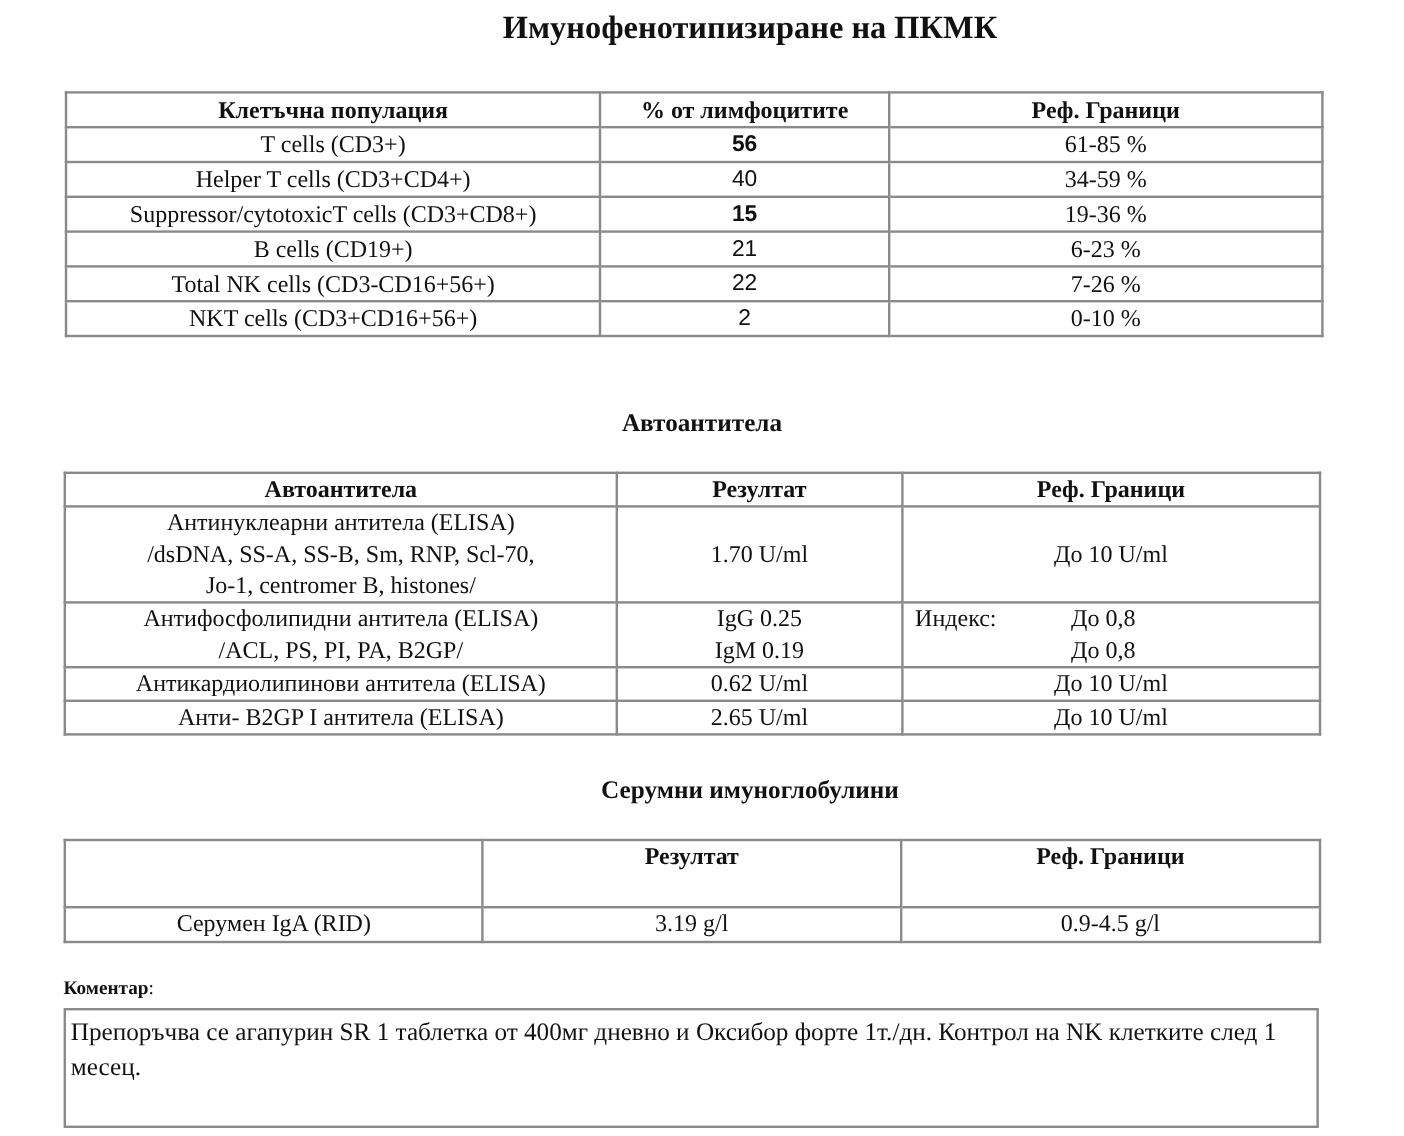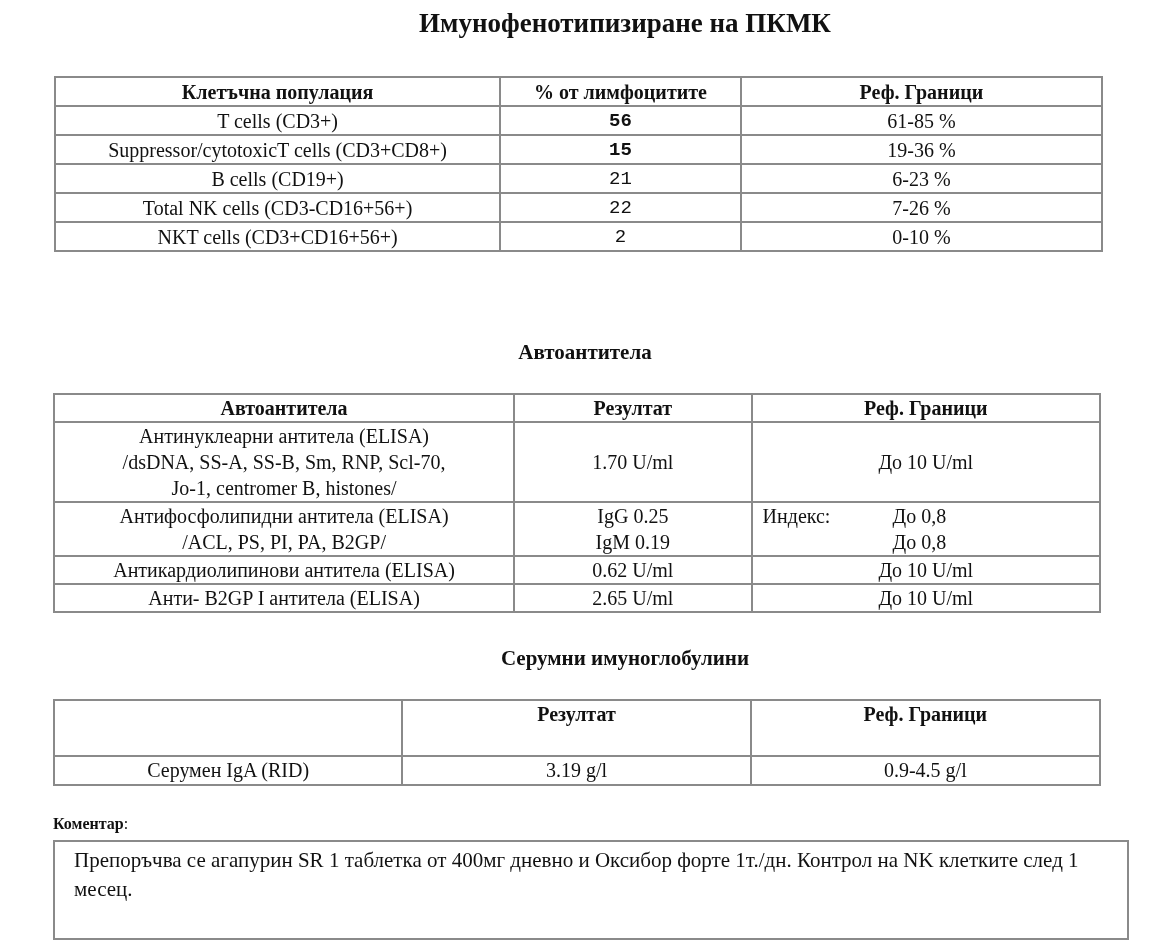--- a/index.html
+++ b/index.html
@@ -2,33 +2,33 @@
 <html><head>
 <meta charset="utf-8">
 <style>
   html, body { margin:0; padding:0; background:#ffffff; }
   body { width:1170px; height:947px; position:relative; overflow:hidden; font-family:"Liberation Serif", serif; color:#111; }
   .title { position:absolute; top:8px; left:0; width:1170px; text-align:center; font-weight:bold; font-size:27px;padding-left:40px; }
   .section-title { position:absolute; left:0; width:1170px; text-align:center; font-weight:bold; font-size:21px; }
   table { position:absolute; border-collapse:collapse; font-size:20px; }
   td, th { border:2px solid #8a8a8a; text-align:center; padding:0; line-height:27px; }
   th { font-weight:bold; }
-  .num { font-family:Liberation Mono, monospace; font-size:19px; }
+  .num { font-family:Liberation Sans, sans-serif; font-size:19px; }
   .num.b { font-weight:bold; }
   #t1 { left:54px; top:76px; width:1049px; }
   #t1 td, #t1 th { height:27px; line-height:26px; }
   #t2 { left:53px; top:393px; width:1048px; }
   #t2 td, #t2 th { line-height:26px; }
   #t3 { left:53px; top:699px; width:1048px; }
   .idx { display:flex; padding-left:10px; }
   .idx .lbl { width:130px; text-align:left; }
   .idx .val { flex:none; }
   .comment-label { position:absolute; left:53px; top:815px; font-size:16px; }
   .comment-label b { font-weight:bold; }
-  .comment-box { position:absolute; left:53px; top:840px; width:1034px; height:88px; border:2px solid #8a8a8a; padding:4px 19px; font-size:21px; line-height:29px; }
+  .comment-box { position:absolute; left:53px; top:840px; width:1034px; height:88px; border:2px solid #8a8a8a; padding:4px 4px; font-size:21px; line-height:29px; }
 </style>
 </head>
 <body>
 
 <div class="title">Имунофенотипизиране на ПКМК</div>
 
 <table id="t1">
   <colgroup>
       <col style="width:446px">
       <col style="width:241px">
@@ -37,20 +37,25 @@
   <tbody>
       <tr>
     <th>Клетъчна популация</th>
     <th>%  от лимфоцитите</th>
     <th>Реф. Граници</th>
   </tr>
   <tr>
     <td>T cells (CD3+)</td>
     <td class="num b">56</td>
     <td>61-85 %</td>
+  </tr>
+  <tr>
+    <td>Helper T cells (CD3+CD4+)</td>
+    <td class="num">40</td>
+    <td>34-59 %</td>
   </tr>
   <tr>
     <td>Suppressor/cytotoxicT cells (CD3+CD8+)</td>
     <td class="num b">15</td>
     <td>19-36 %</td>
   </tr>
   <tr>
     <td>B cells (CD19+)</td>
     <td class="num">21</td>
     <td>6-23 %</td>

